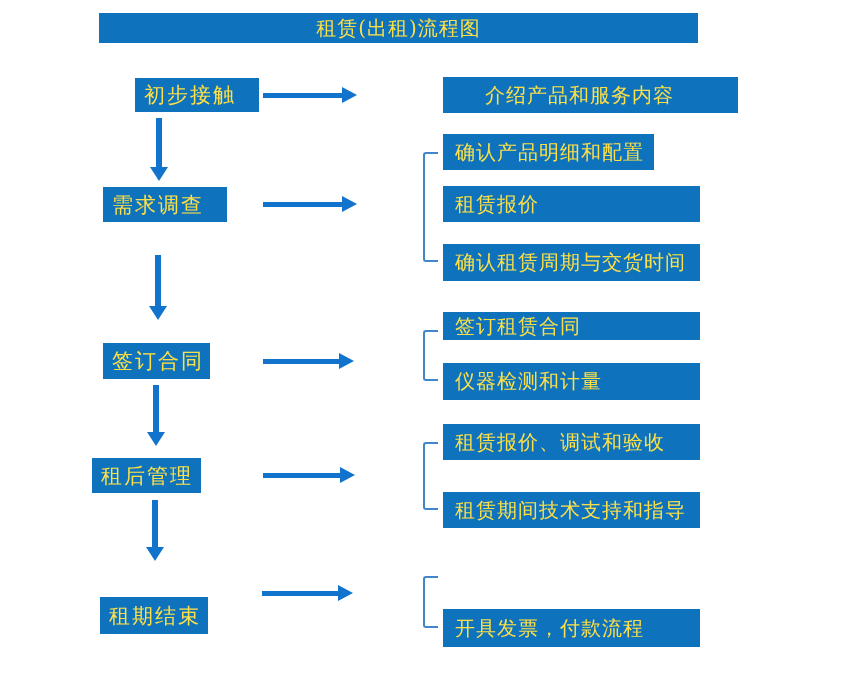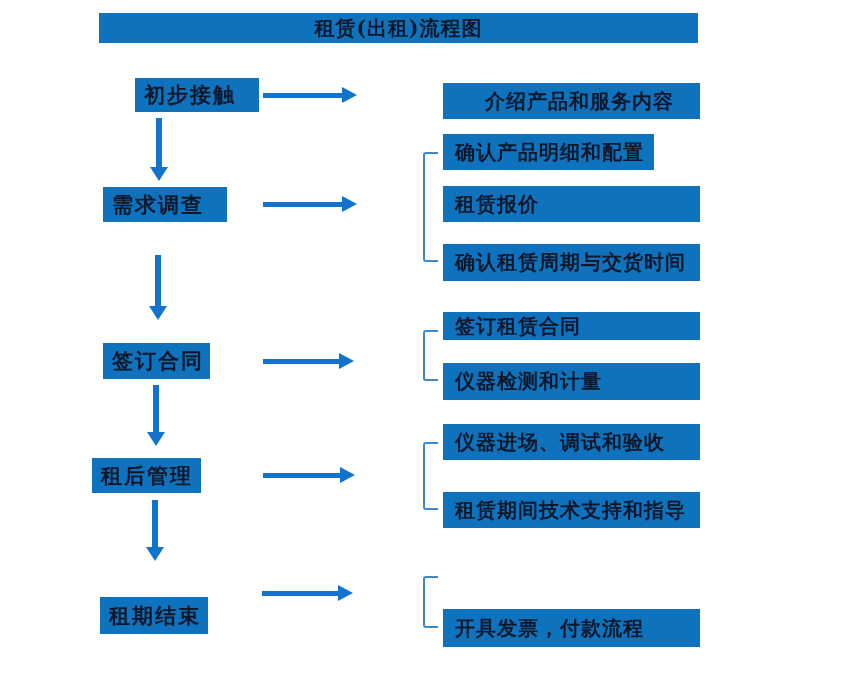--- a/index.html
+++ b/index.html
@@ -11,22 +11,22 @@
   .canvas {
     position: relative;
     width: 844px;
     height: 688px;
     background: #ffffff;
     overflow: hidden;
   }
   .bluebox {
     position: absolute;
     background: #0e72bd;
-    color: #0f172a;
-    font-weight: bold;
+    color: #fde047;
+    font-weight: normal;
     display: flex;
     align-items: center;
     box-sizing: border-box;
   }
   .title {
     font-size: 20px;
     justify-content: center;
     letter-spacing: 1px;
   }
   .step {
@@ -92,30 +92,30 @@
 <div class="canvas">
 
   <div class="bluebox title" style="left:99px; top:13px; width:599px; height:30px;">租赁(出租)流程图</div>
 
   <div class="bluebox step" style="left:103px; top:78px; width:124px; height:34px;margin-left:32px;">初步接触</div>
   <div class="bluebox step" style="left:103px; top:187px; width:124px; height:35px;">需求调查</div>
   <div class="bluebox step" style="left:103px; top:343px; width:107px; height:36px;">签订合同</div>
   <div class="bluebox step" style="left:92px; top:458px; width:109px; height:35px;">租后管理</div>
   <div class="bluebox step" style="left:100px; top:597px; width:108px; height:37px;">租期结束</div>
 
-  <div class="bluebox detail" style="left:443px; top:83px; width:257px; height:36px;padding-left:42px;">介绍产品和服务内容</div>
+  <div class="bluebox detail" style="left:443px; top:77px; width:295px; height:36px;padding-left:42px;">介绍产品和服务内容</div>
 
   <div class="bluebox detail" style="left:443px; top:134px; width:211px; height:36px;">确认产品明细和配置</div>
   <div class="bluebox detail" style="left:443px; top:186px; width:257px; height:36px;">租赁报价</div>
   <div class="bluebox detail" style="left:443px; top:244px; width:257px; height:37px;">确认租赁周期与交货时间</div>
 
   <div class="bluebox detail" style="left:443px; top:312px; width:257px; height:28px;">签订租赁合同</div>
   <div class="bluebox detail" style="left:443px; top:363px; width:257px; height:37px;">仪器检测和计量</div>
 
-  <div class="bluebox detail" style="left:443px; top:424px; width:257px; height:36px;">仪器进场、调试和验收</div>
+  <div class="bluebox detail" style="left:443px; top:424px; width:257px; height:36px;">租赁报价、调试和验收</div>
   <div class="bluebox detail" style="left:443px; top:492px; width:257px; height:36px;">租赁期间技术支持和指导</div>
 
   <div class="bluebox detail" style="left:443px; top:609px; width:257px; height:38px;">开具发票，付款流程</div>
 
   <div class="h-arrow" style="left:263px; top:87px; width:94px;">
     <div class="shaft"></div>
     <div class="head"></div>
   </div>
   <div class="h-arrow" style="left:263px; top:196px; width:94px;">
     <div class="shaft"></div>

